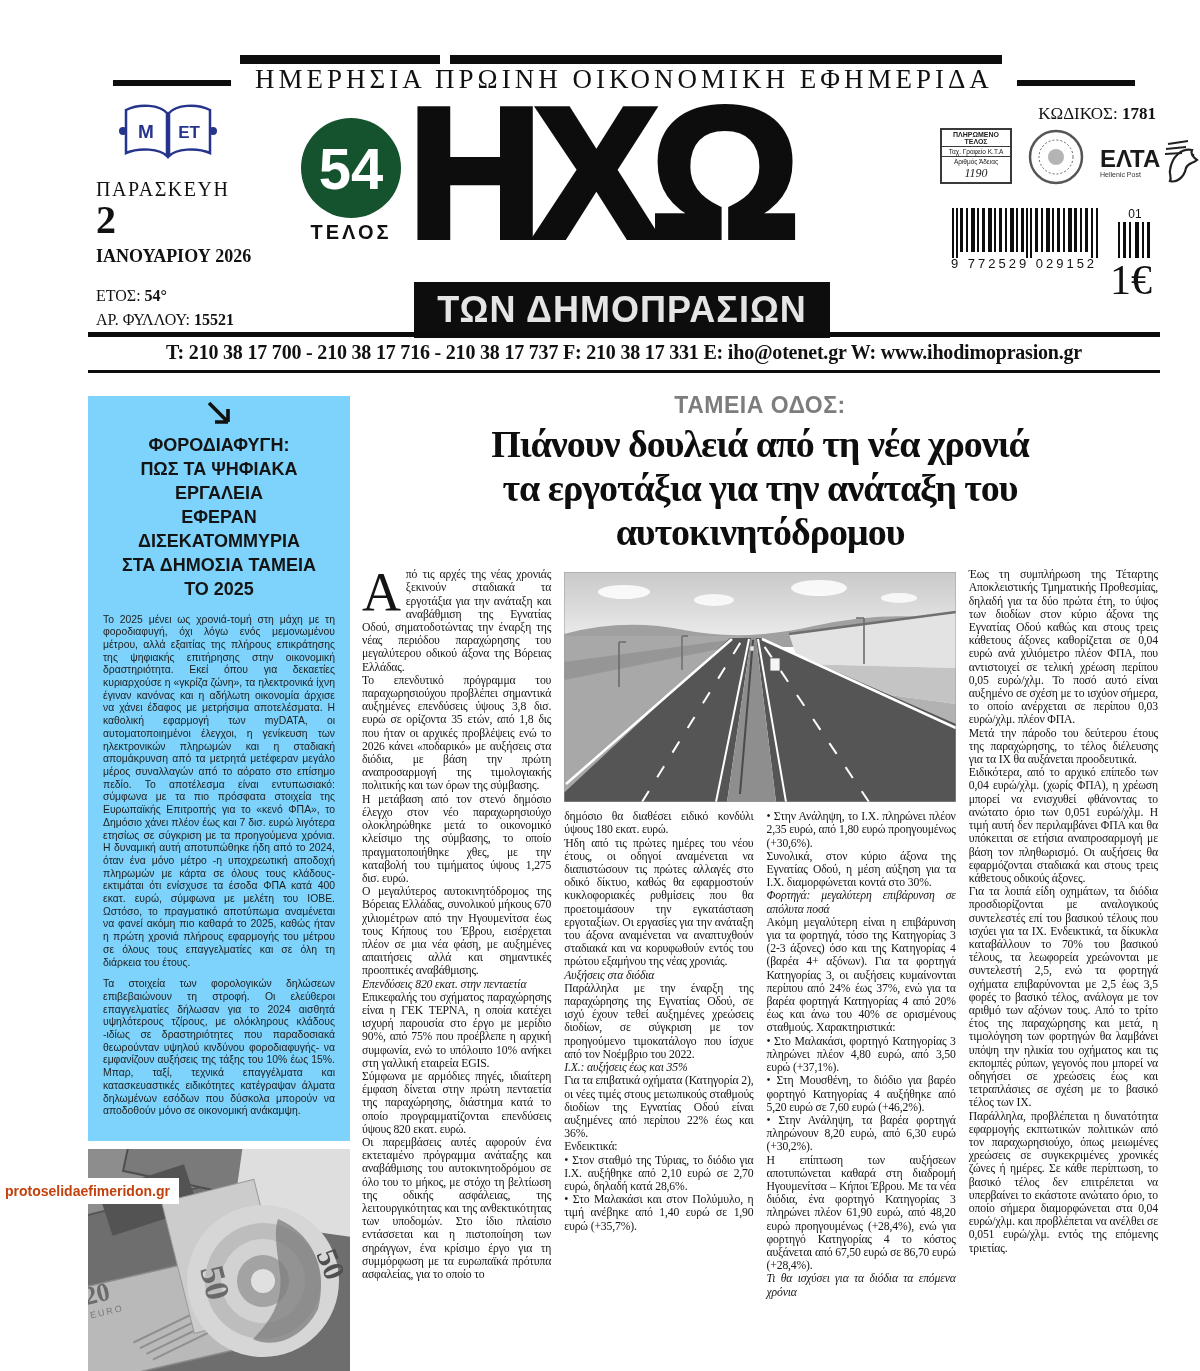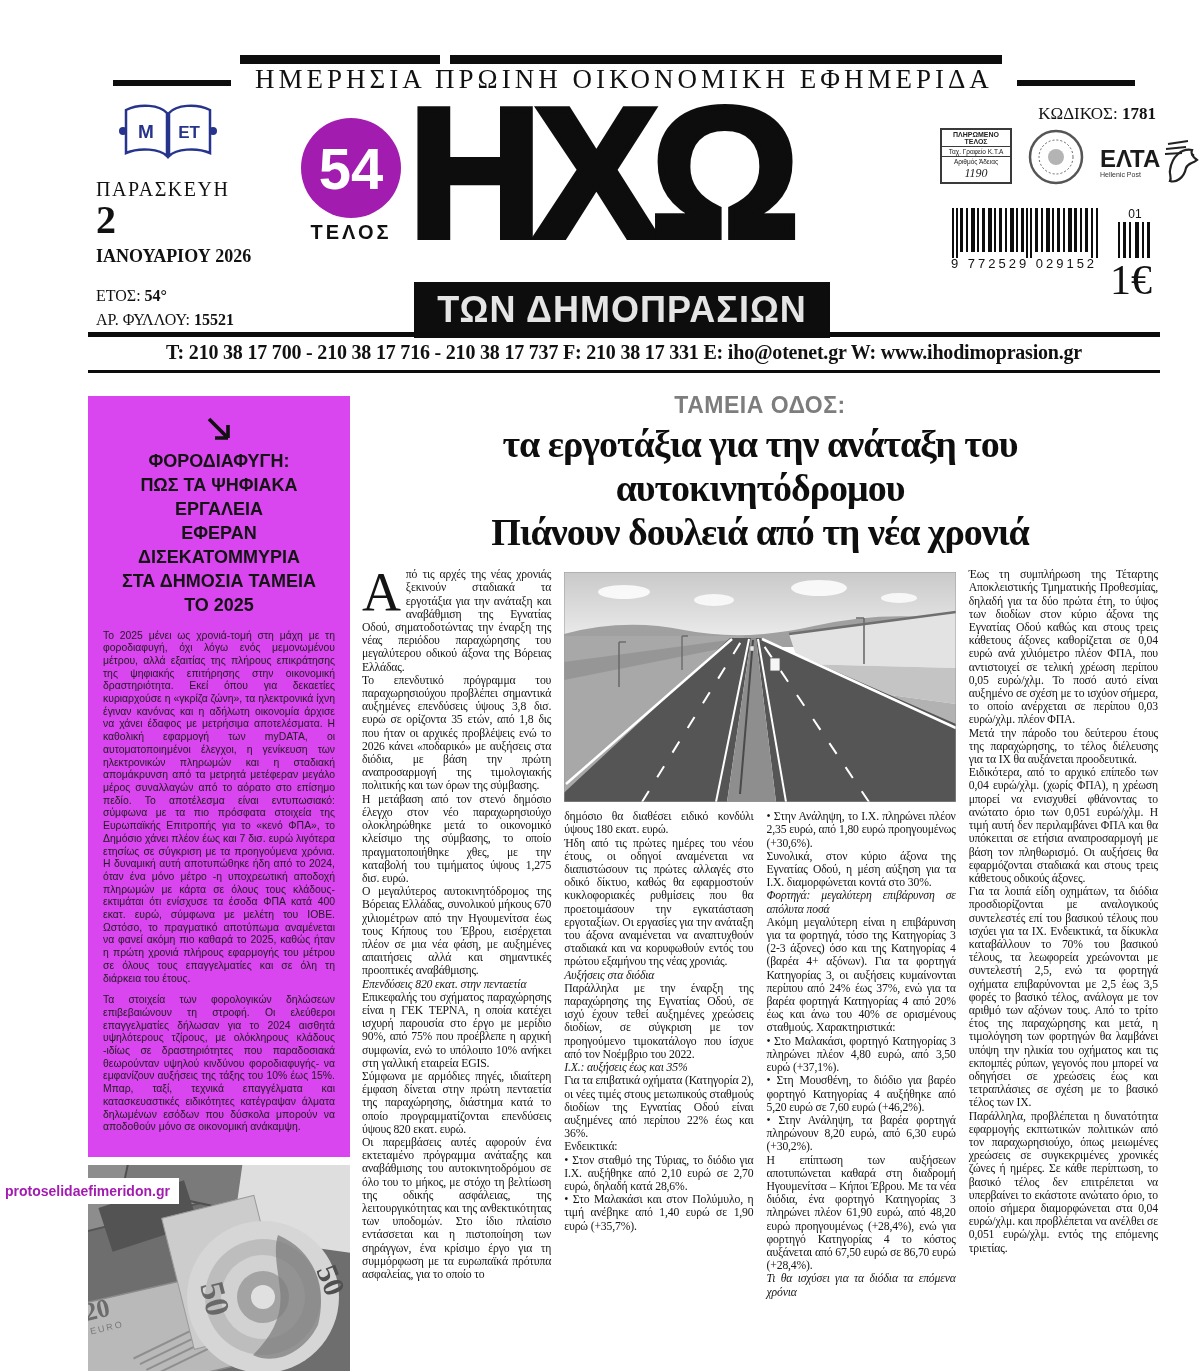--- a/index.html
+++ b/index.html
@@ -12,21 +12,21 @@
   .tagline{font-size:27px;letter-spacing:4px;white-space:nowrap;font-weight:400;}
   
   .book-logo{position:absolute;left:116px;top:100px;}
   .day-name{position:absolute;left:96px;top:178px;width:170px;font-size:20px;letter-spacing:1.5px;}
   .day-num{position:absolute;left:96px;top:200px;font-size:40px;font-weight:700;line-height:1;}
   .month-year{position:absolute;left:96px;top:246px;font-size:18px;font-weight:700;}
   .issue-block{position:absolute;left:96px;top:284px;font-size:16px;line-height:1.5;}
   .issue-block b{font-weight:700;}
   
   .badge{position:absolute;left:298px;top:118px;width:106px;text-align:center;}
-  .badge-circle{width:100px;height:100px;border-radius:50%;background:#a21caf;color:#fff;display:flex;align-items:center;justify-content:center;
+  .badge-circle{width:100px;height:100px;border-radius:50%;background:#14532d;color:#fff;display:flex;align-items:center;justify-content:center;
     font-family:"Liberation Sans",sans-serif;font-weight:700;font-size:58px;margin:0 auto;}
   .badge-label{font-family:"Liberation Sans",sans-serif;font-weight:700;font-size:20px;letter-spacing:3px;margin-top:3px;}
   .masthead-title{position:absolute;left:408px;top:66px;width:428px;
     font-family:"Liberation Sans",sans-serif;font-weight:700;font-size:186px;line-height:214px;letter-spacing:-8px;
     color:#0d0d0d;-webkit-text-stroke:6px #0d0d0d;}
   .masthead-bar{position:absolute;left:414px;top:282px;width:416px;height:56px;background:#0d0d0d;color:#e5e5e5;
     display:flex;align-items:center;justify-content:center;font-family:"Liberation Sans",sans-serif;font-weight:700;font-size:36px;letter-spacing:1px;}
   
   .code{position:absolute;right:44px;top:104px;font-size:17px;}
   .code b{font-weight:700;}
@@ -40,28 +40,28 @@
   .elta-txt{text-align:left;}
   .elta-name{font-family:"Liberation Sans",sans-serif;font-weight:700;font-size:24px;line-height:1;color:#1a1a1a;}
   .elta-sub{font-family:"Liberation Sans",sans-serif;font-size:7px;color:#333;}
   .barcode-wrap{position:absolute;left:950px;top:208px;display:flex;align-items:flex-end;gap:8px;}
   .price{position:absolute;right:48px;top:256px;font-size:42px;font-weight:400;}
   .rule-thick{position:absolute;left:88px;top:332px;width:1072px;height:5px;background:#0c0c0c;}
   .contact{position:absolute;left:88px;top:341px;width:1072px;text-align:center;font-weight:700;font-size:20px;letter-spacing:-0.2px;white-space:nowrap;}
   .rule-thin{position:absolute;left:88px;top:370px;width:1072px;height:3px;background:#0c0c0c;}
   
   .sidebar{position:absolute;left:88px;top:396px;width:262px;}
-  .sidebar-card{background:#d946ef;padding:16px 15px 14px;}
+  .sidebar-card{background:#7dd3fc;padding:0 15px 14px;}
   .arrow-icon{display:block;margin:0 auto 4px;}
   .sb-headline{font-family:"Liberation Sans",sans-serif;font-weight:700;font-size:18px;line-height:1.33;text-align:center;
     white-space:pre-line;margin:0 0 12px;color:#141414;}
   .sidebar-card .par{font-family:"Liberation Sans",sans-serif;font-size:10.4px;line-height:12.7px;letter-spacing:0;
     text-align:justify;margin:0 0 9px;color:#1d1d1d;}
   .sidebar-photo{display:block;margin-top:8px;}
-  .watermark{position:absolute;left:0;top:1178px;background:#ffffff;color:#a21caf;font-family:"Liberation Sans",sans-serif;
+  .watermark{position:absolute;left:0;top:1178px;background:#ffffff;color:#c2410c;font-family:"Liberation Sans",sans-serif;
     font-weight:700;font-size:14px;padding:5px 9px 5px 5px;z-index:5;}
   
   .main{position:absolute;left:362px;top:392px;width:796px;}
   .kicker{text-align:center;font-family:"Liberation Sans",sans-serif;font-weight:700;font-size:23px;color:#7d7d7d;letter-spacing:.5px;margin:0;}
   .headline{text-align:center;font-weight:700;font-size:38px;line-height:1.16;letter-spacing:-1px;margin:3px 0 0;color:#0e0e0e;}
   .columns{position:relative;display:flex;gap:13px;margin-top:14px;height:852px;overflow:hidden;}
   .colx{flex:1 1 0;min-width:0;}
   .col-pad{padding-top:242px;}
   .photo-frame{position:absolute;left:202px;top:4px;width:392px;height:230px;}
   .par{font-size:11.7px;line-height:13.2px;margin:0;text-align:justify;letter-spacing:-0.15px;color:#141414;}
@@ -224,22 +224,22 @@
       <text x="228" y="105" transform="rotate(68 228 105)" font-family="Liberation Serif,serif" font-weight="bold" font-size="30" fill="#4f4f4f">50</text>
       <text x="112" y="120" transform="rotate(76 112 120)" font-family="Liberation Serif,serif" font-weight="bold" font-size="34" fill="#5a5a5a" opacity="0.85">50</text>
     </svg>
   </div>
 
   <div class="watermark">protoselidaefimeridon.gr</div>
 
   <div class="main">
     <p class="kicker">ΤΑΜΕΙΑ ΟΔΟΣ:</p>
     <h1 class="headline">
+      <span style="display:block">Πιάνουν δουλειά από τη νέα χρονιά</span>
       <span style="display:block">τα εργοτάξια για την ανάταξη του αυτοκινητόδρομου</span>
-      <span style="display:block">Πιάνουν δουλειά από τη νέα χρονιά</span>
     </h1>
     <div class="columns">
       <svg class="photo-frame" viewBox="0 0 392 230">
         <defs>
           <linearGradient id="sky" x1="0" y1="0" x2="0" y2="1">
             <stop offset="0" stop-color="#c9c9c9"></stop>
               <stop offset="1" stop-color="#ededed"></stop>
           </linearGradient>
         </defs>
         <rect x="0" y="0" width="392" height="70" fill="url(#sky)"></rect>

